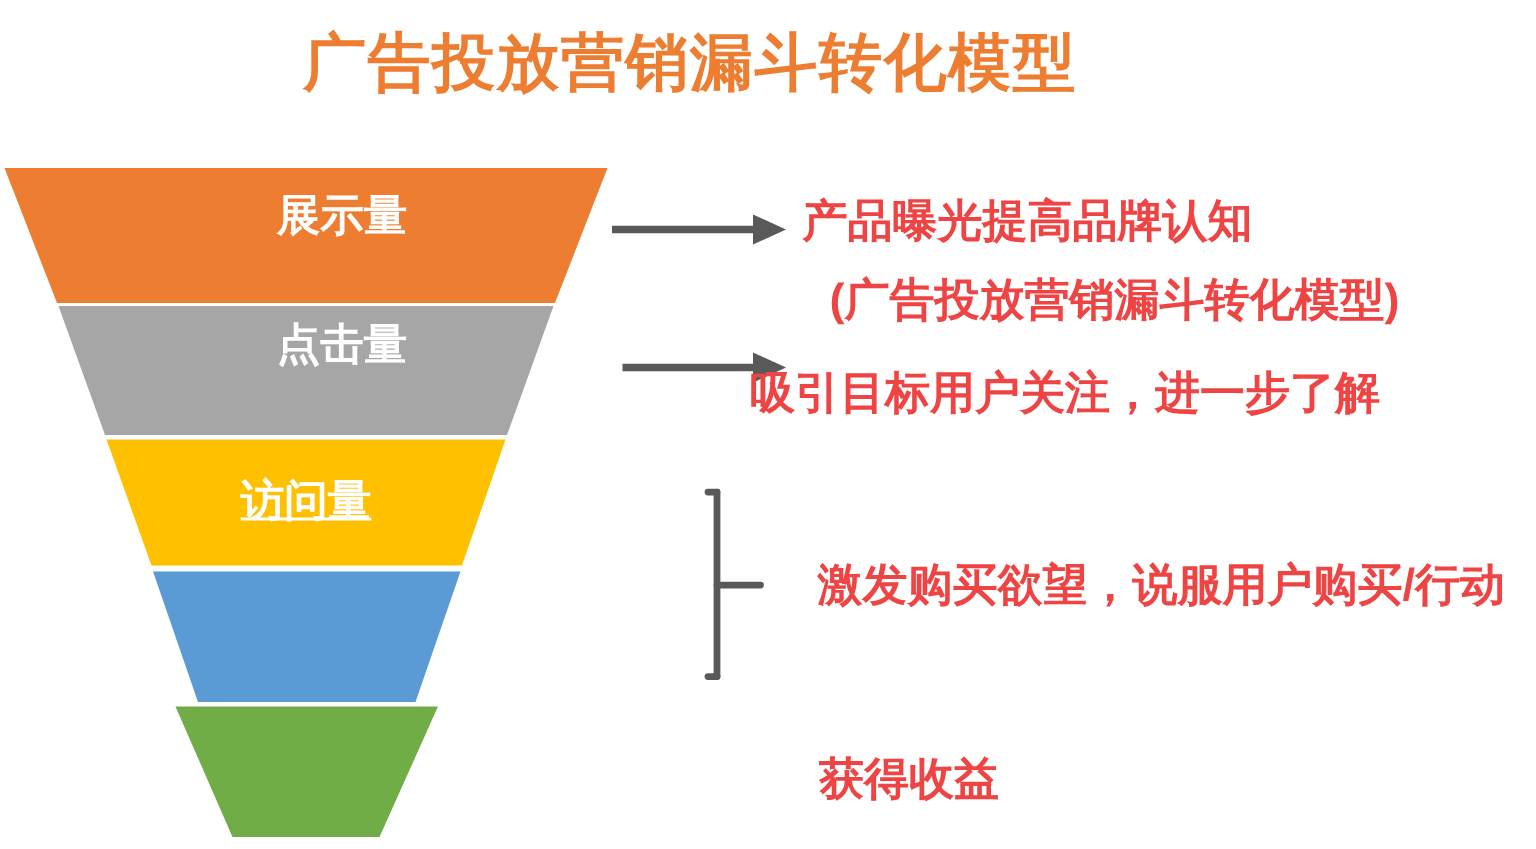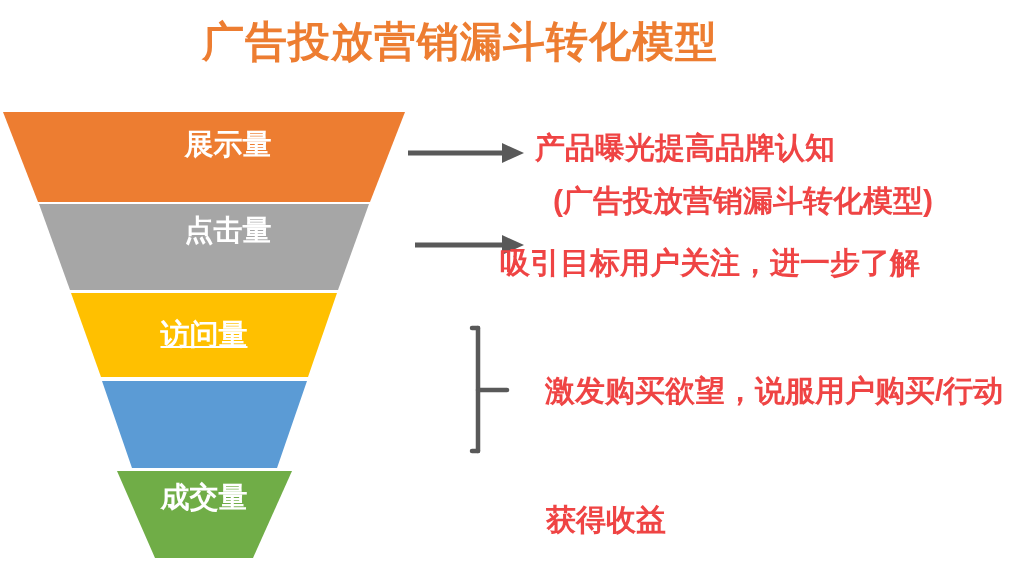--- a/index.html
+++ b/index.html
@@ -64,21 +64,20 @@
       <line x1="472" y1="328" x2="478" y2="328"></line>
       <line x1="472" y1="451" x2="478" y2="451"></line>
       <line x1="478" y1="390" x2="507" y2="390"></line>
     </g>
   </svg>
 
   <div class="funnel-label lbl-1">展示量</div>
   <div class="funnel-label lbl-2">点击量</div>
   <div class="funnel-label lbl-3">访问量</div>
   <div class="funnel-label lbl-5">
-    <div>成交量</div>
   </div>
 
   <div class="note note-1">产品曝光提高品牌认知</div>
   <div class="note note-2">(广告投放营销漏斗转化模型)</div>
   <div class="note note-3">吸引目标用户关注，进一步了解</div>
   <div class="note note-4">激发购买欲望，说服用户购买/行动</div>
   <div class="note note-5">获得收益</div>
 
 </div>
 

